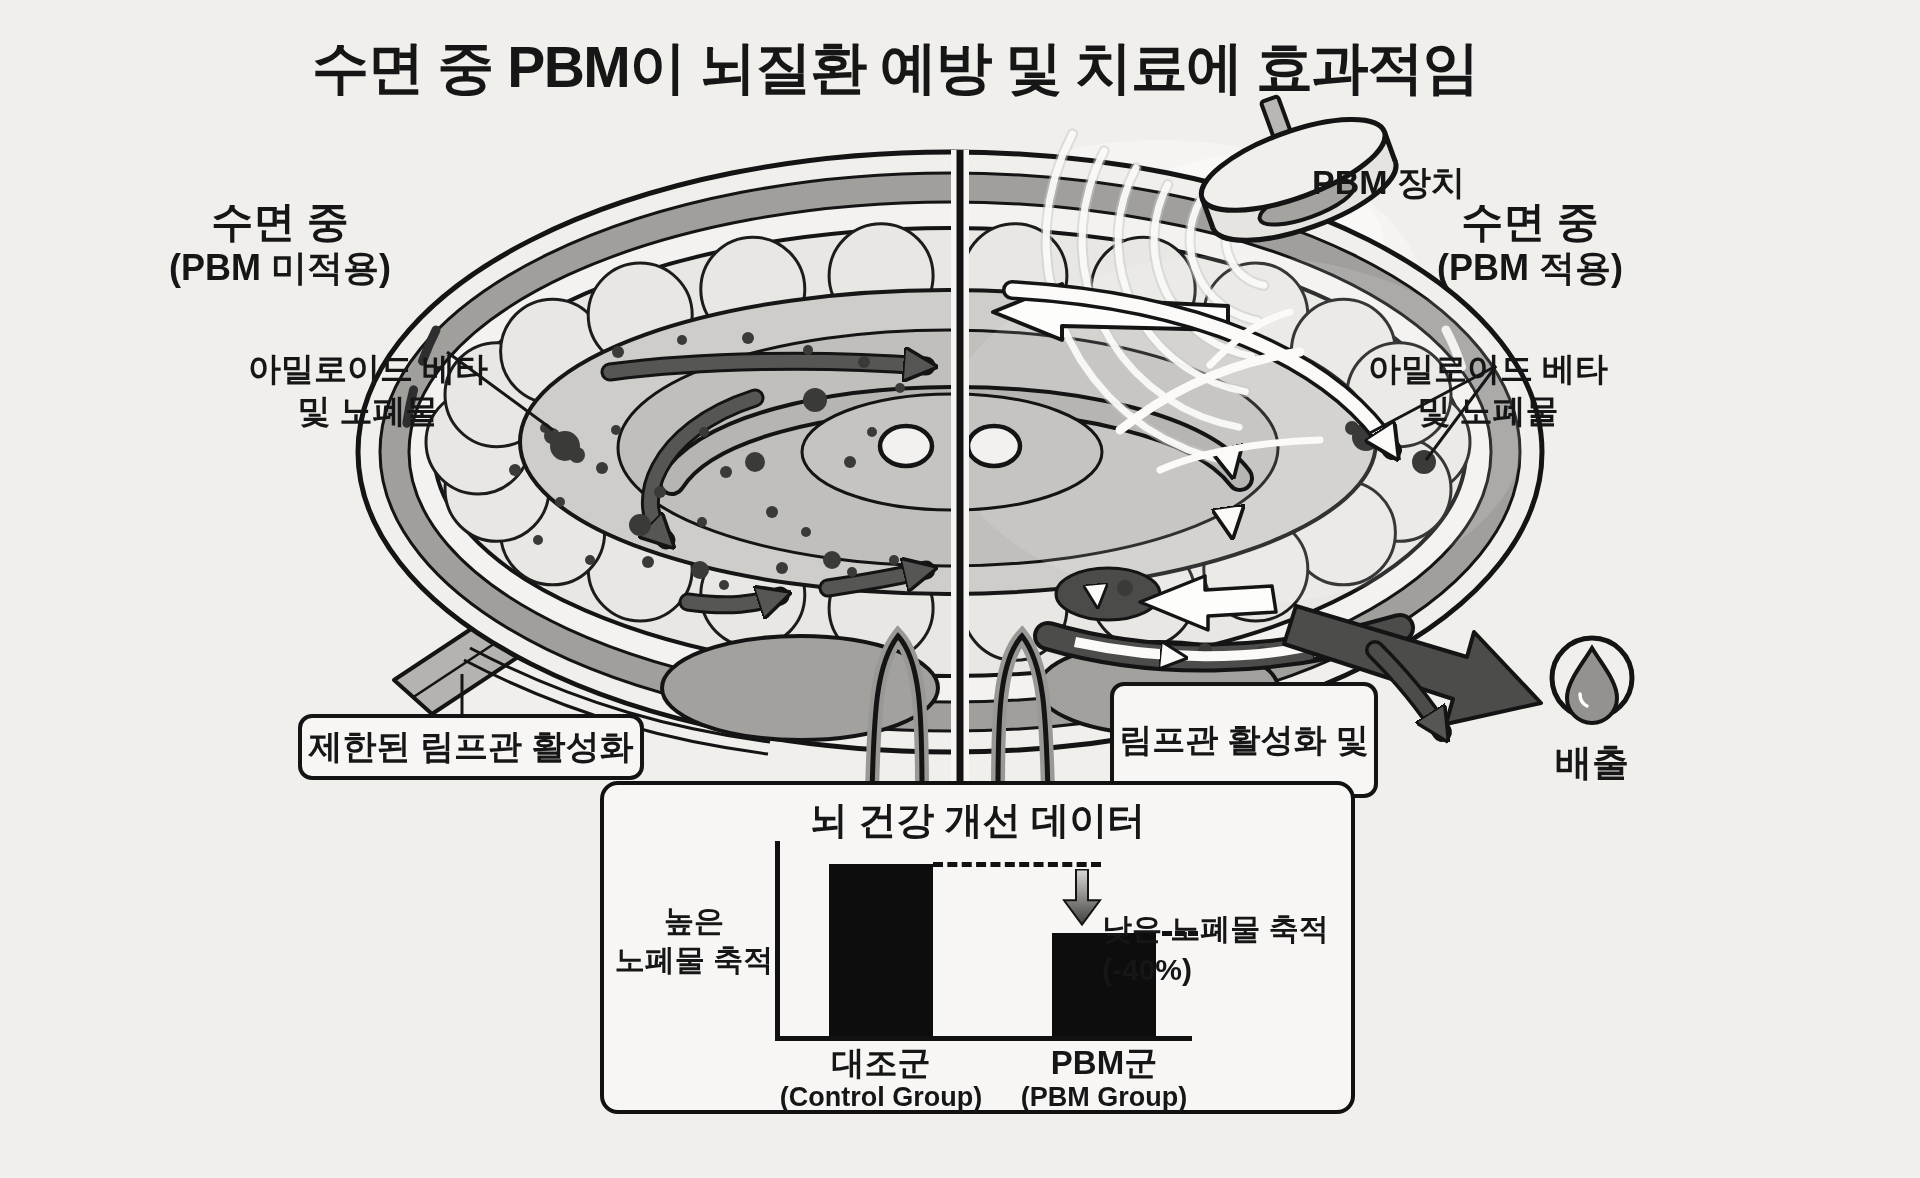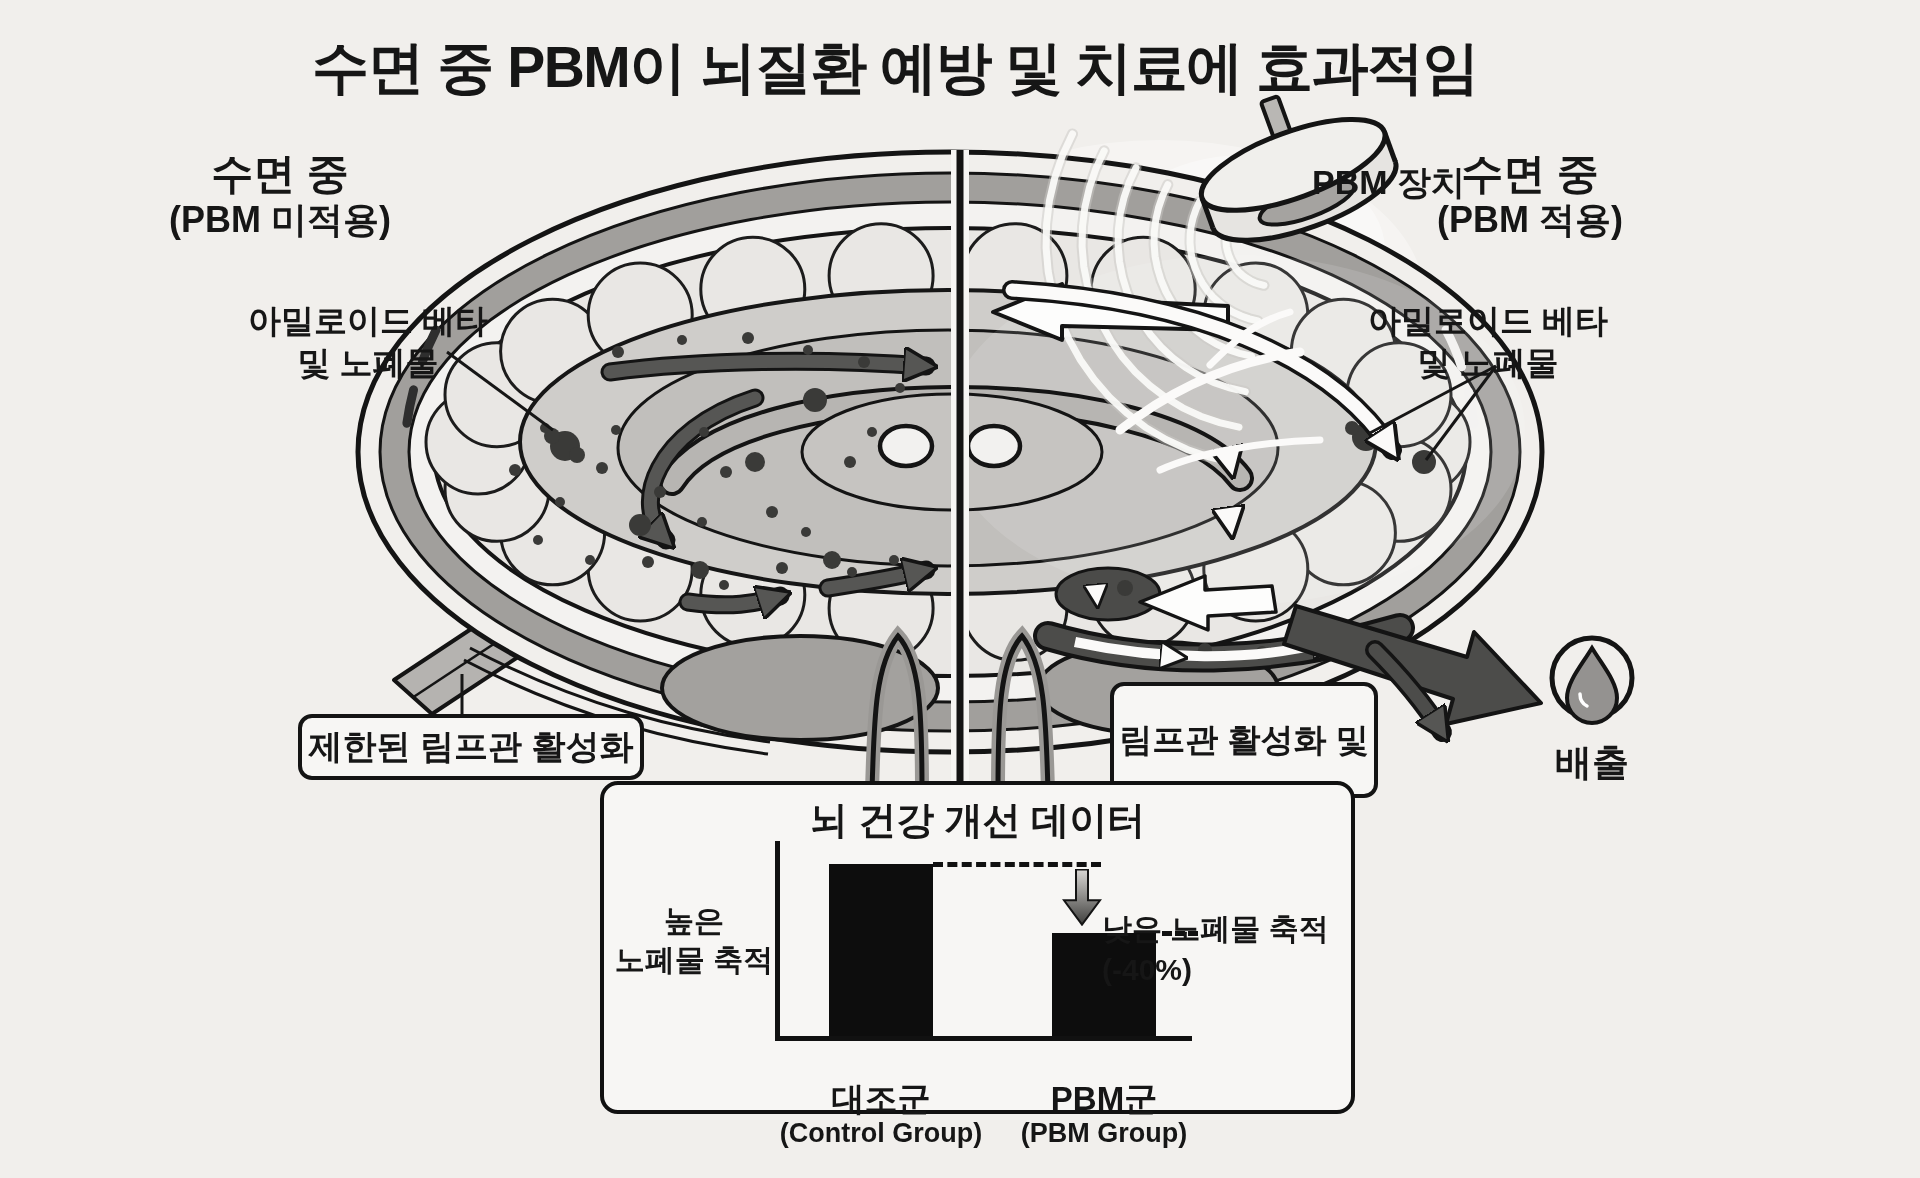--- a/index.html
+++ b/index.html
@@ -2,21 +2,21 @@
 <html><head>
 <meta charset="utf-8">
 <style>
   html,body{margin:0;padding:0;}
   body{
     width:1920px;height:1178px;position:relative;overflow:hidden;
     background:#f1efec;color:#161616;
     font-family:"Liberation Sans", sans-serif;
   }
   .abs{position:absolute;}
-  .ctr{text-align:center;}
+  .ctr{text-align:center;margin-top:48px;}
   #page-title{
     left:15px;top:30px;width:1760px;text-align:center;
     font-size:57px;font-weight:800;letter-spacing:-1.5px;
   }
   .cond-line1{font-size:42px;font-weight:800;line-height:1.15;}
   .cond-line2{font-size:36px;font-weight:800;line-height:1.2;}
   .amyloid{font-size:33px;font-weight:800;line-height:1.28;}
   #device-label{left:1312px;top:160px;font-size:34px;font-weight:800;white-space:nowrap;}
   .callout-box{
     position:absolute;border:4px solid #141414;border-radius:14px;
@@ -36,21 +36,21 @@
   #chart-axis{left:171px;top:56px;width:412px;height:195px;border-left:5px solid #111;border-bottom:5px solid #111;}
   .bar{position:absolute;width:104px;}
   #bar-0{left:225px;}
   #bar-1{left:448px;}
   .dash{position:absolute;border-top:5px dashed #111;height:0;}
   #dash-0{left:329px;width:168px;}
   #dash-1{left:558px;width:36px;}
   #chart-arrow{left:455px;width:46px;position:absolute;}
   #chart-ylabel{left:10px;top:116px;width:160px;text-align:center;font-size:30px;font-weight:800;line-height:1.3;}
   #chart-annotation{left:498px;top:124px;width:245px;text-align:left;font-size:30px;font-weight:800;line-height:1.35;}
-  .cat-label{position:absolute;top:259px;width:220px;text-align:center;line-height:1.15;margin-top:36px;}
+  .cat-label{position:absolute;top:259px;width:220px;text-align:center;line-height:1.15;}
   #cat-0{left:167px;}
   #cat-1{left:390px;}
   .cat-name{font-size:33px;font-weight:800;}
   .cat-sub{font-size:27px;font-weight:800;}
   
   #gyri circle{fill:#e9e7e4;stroke:#1c1c1c;stroke-width:3;}
   .wave-under{fill:none;stroke:#c9c7c4;stroke-width:11;stroke-linecap:round;opacity:.5;}
   .wave{fill:none;stroke:#fafaf8;stroke-width:7;stroke-linecap:round;opacity:.95;}
   .dkA-u{fill:none;stroke:#141414;stroke-width:19;stroke-linecap:round;}
   .dkA-o{fill:none;stroke:#565654;stroke-width:13;stroke-linecap:round;}

